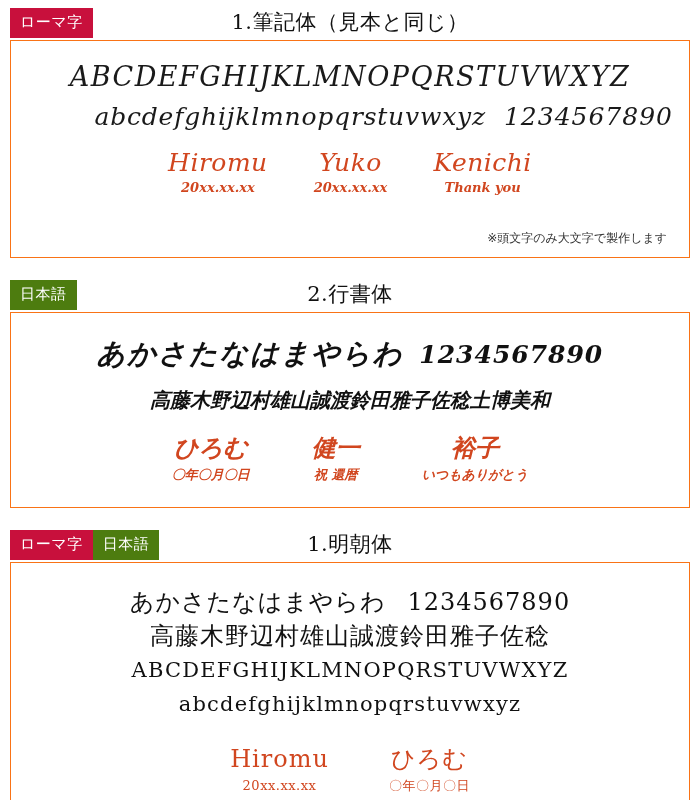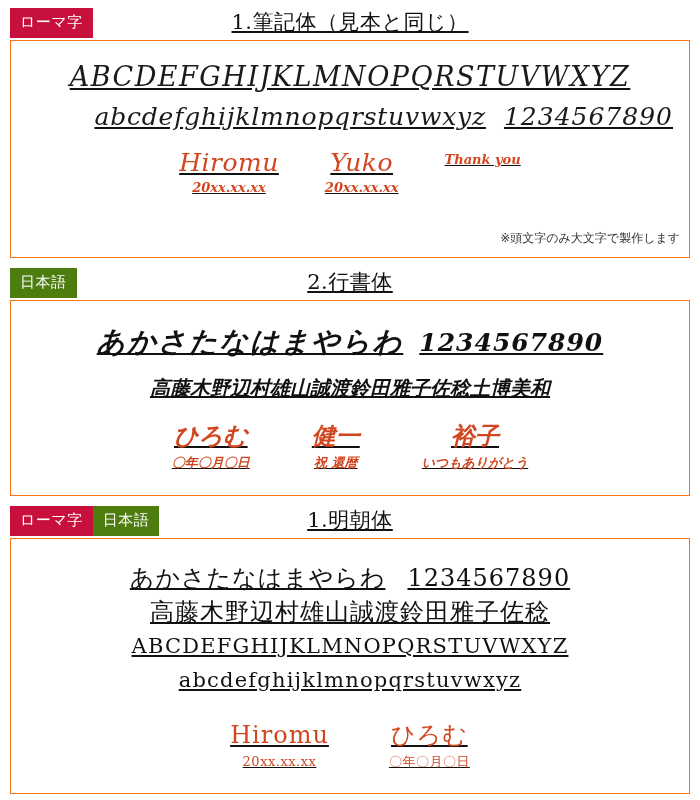--- a/index.html
+++ b/index.html
@@ -18,22 +18,21 @@
 
   .page {
     width: 700px;
     height: 800px;
     box-sizing: border-box;
     padding: 6px 10px 0 10px;
   }
 
   .block {
     position: relative;
-    margin-bottom: 8px;
-    text-decoration: underline;
+    margin-bottom: 20px;
   }
 
   
   .block-head {
     position: relative;
     height: 34px;
   }
   .tags {
     position: absolute;
     left: 0;
@@ -112,21 +111,21 @@
     color: #d1461f;
     font-family: "DejaVu Serif", "Liberation Serif", serif;
     font-style: italic;
     font-weight: bold;
     font-size: 13px;
     line-height: 18px;
     margin-top: 2px;
   }
   .note {
     position: absolute;
-    right: 9px;
+    right: 22px;
     bottom: 10px;
     font-size: 12px;
     color: #333333;
     font-family: "DejaVu Sans", "Liberation Sans", sans-serif;
   }
 
   
   .p2 { height: 196px; padding: 22px 16px 0 16px; }
   .brush-line1 {
     text-align: center;
@@ -236,20 +235,21 @@
       <div class="samples">
         <div class="sample">
           <div class="sample-name">Hiromu</div>
           <div class="sample-sub">20xx.xx.xx</div>
         </div>
         <div class="sample">
           <div class="sample-name">Yuko</div>
           <div class="sample-sub">20xx.xx.xx</div>
         </div>
         <div class="sample">
+          <div class="sample-name">Kenichi</div>
           <div class="sample-sub">Thank you</div>
         </div>
       </div>
       <div class="note">※頭文字のみ大文字で製作します</div>
     </div>
   </div>
 
   <div class="block">
     <div class="block-head">
       <div class="tags">

